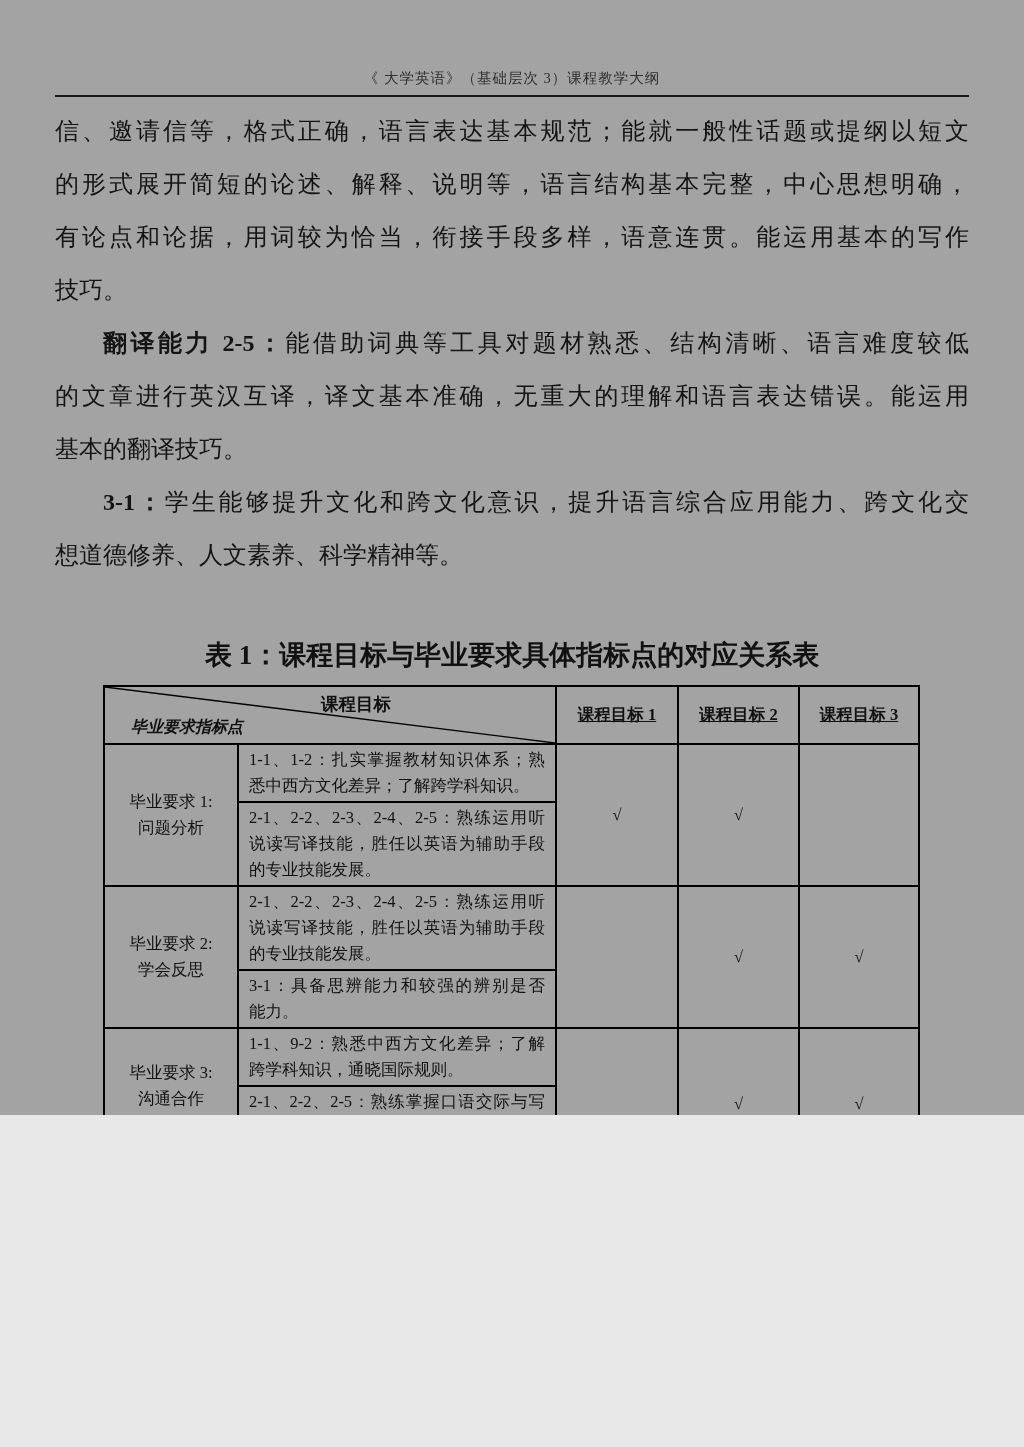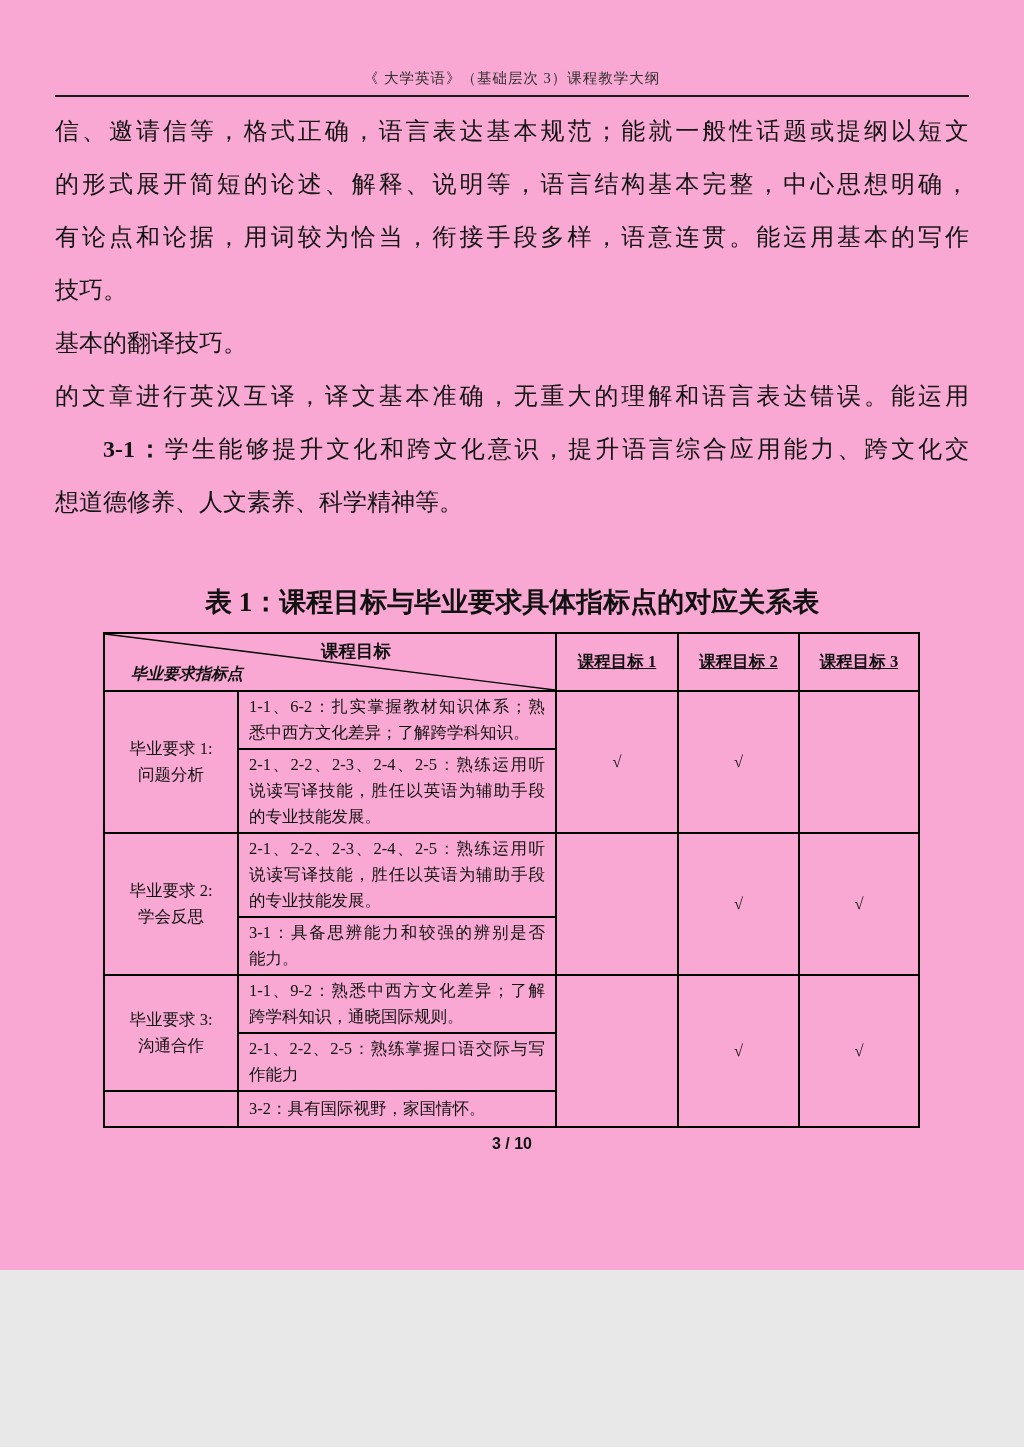--- a/index.html
+++ b/index.html
@@ -1,22 +1,22 @@
 <!DOCTYPE html>
 <html><head>
 <meta charset="utf-8">
 <style>
   * { margin: 0; padding: 0; box-sizing: border-box; }
   html, body { background: #e8e8e8; }
   .page {
     position: relative;
     width: 1024px;
-    height: 1270px;
+    height: 1115px;
     margin: 0 auto;
-    background: #f9a8d4;
+    background: #a3a3a3;
     font-family: "Liberation Serif", "DejaVu Serif", serif;
     color: #141414;
     overflow: hidden;
   }
   .content { padding: 0 55px; }
 
   
   .doc-header {
     position: relative;
     height: 97px;
@@ -112,22 +112,23 @@
 
     <div class="doc-header">
       <div class="htitle">《 大学英语》（基础层次 3）课程教学大纲</div>
     </div>
 
     <div class="body-text">
         <div class="bline">信、邀请信等，格式正确，语言表达基本规范；能就一般性话题或提纲以短文</div>
         <div class="bline">的形式展开简短的论述、解释、说明等，语言结构基本完整，中心思想明确，</div>
         <div class="bline">有论点和论据，用词较为恰当，衔接手段多样，语意连贯。能运用基本的写作</div>
         <div class="bline lastline">技巧。</div>
+        <div class="bline indent"><span class="bold">翻译能力 2-5：</span>能借助词典等工具对题材熟悉、结构清晰、语言难度较低</div>
+        <div class="bline">的文章进行英汉互译，译文基本准确，无重大的理解和语言表达错误。能运用</div>
         <div class="bline lastline">基本的翻译技巧。</div>
-        <div class="bline">的文章进行英汉互译，译文基本准确，无重大的理解和语言表达错误。能运用</div>
         <div class="bline indent"><span class="bold">3-1：</span>学生能够提升文化和跨文化意识，提升语言综合应用能力、跨文化交</div>
         <div class="bline lastline">想道德修养、人文素养、科学精神等。</div>
       </div>
 
     <div class="table-title">表 1：课程目标与毕业要求具体指标点的对应关系表</div>
 
     <table class="mapping">
       <colgroup>
         <col style="width:134px">
           <col style="width:318px">
@@ -145,21 +146,21 @@
               <span class="corner-bottom">毕业要求指标点</span>
             </td>
             <td class="goalhead">课程目标 1</td>
             <td class="goalhead">课程目标 2</td>
             <td class="goalhead">课程目标 3</td>
           </tr>
           <tr style="height: 50px;">
             <td class="req" rowspan="2">毕业要求 1:
 问题分析</td>
             <td class="ind">
-              <div class="cline">1-1、6-2：扎实掌握教材知识体系；熟</div>
+              <div class="cline">1-1、1-2：扎实掌握教材知识体系；熟</div>
               <div class="cline lastline">悉中西方文化差异；了解跨学科知识。</div>
             </td>
             <td class="chk" rowspan="2">√</td>
             <td class="chk" rowspan="2">√</td>
             <td class="chk" rowspan="2"></td>
           </tr>
           <tr style="height: 82px;">
             <td class="ind">
               <div class="cline">2-1、2-2、2-3、2-4、2-5：熟练运用听</div>
               <div class="cline">说读写译技能，胜任以英语为辅助手段</div>

